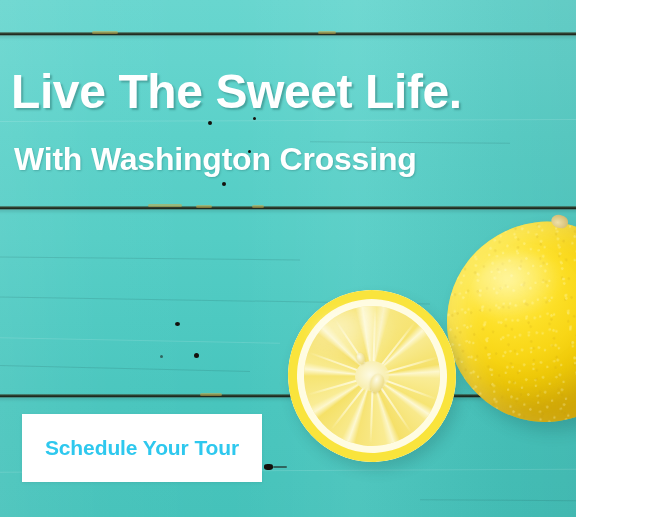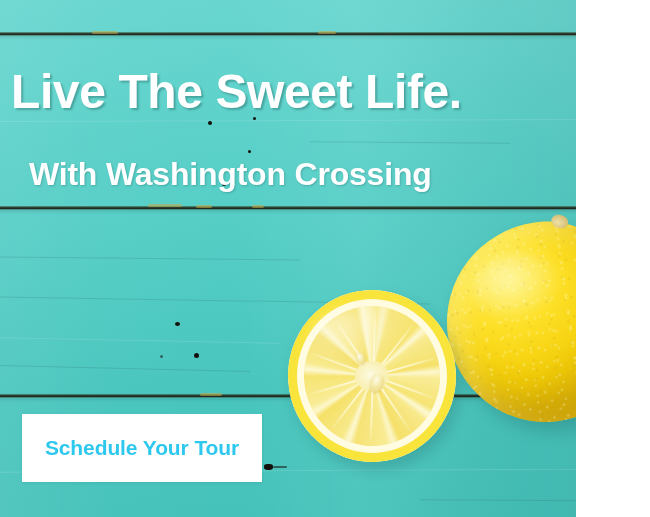--- a/index.html
+++ b/index.html
@@ -239,21 +239,21 @@
     line-height: 52px;
     letter-spacing: -0.4px;
     color: #ffffff;
     text-shadow: 2px 2px 2px rgba(30,90,88,0.38);
     white-space: nowrap;
   }
   .subhead {
     position: absolute;
     left: 13px;
     top: 139px;
-    margin: 16px;
+    margin: 1px;
     font-family: "Liberation Sans", sans-serif;
     font-weight: bold;
     font-size: 32px;
     line-height: 38px;
     letter-spacing: -0.2px;
     color: #ffffff;
     text-shadow: 1px 1px 2px rgba(30,90,88,0.30);
     white-space: nowrap;
   }
 

